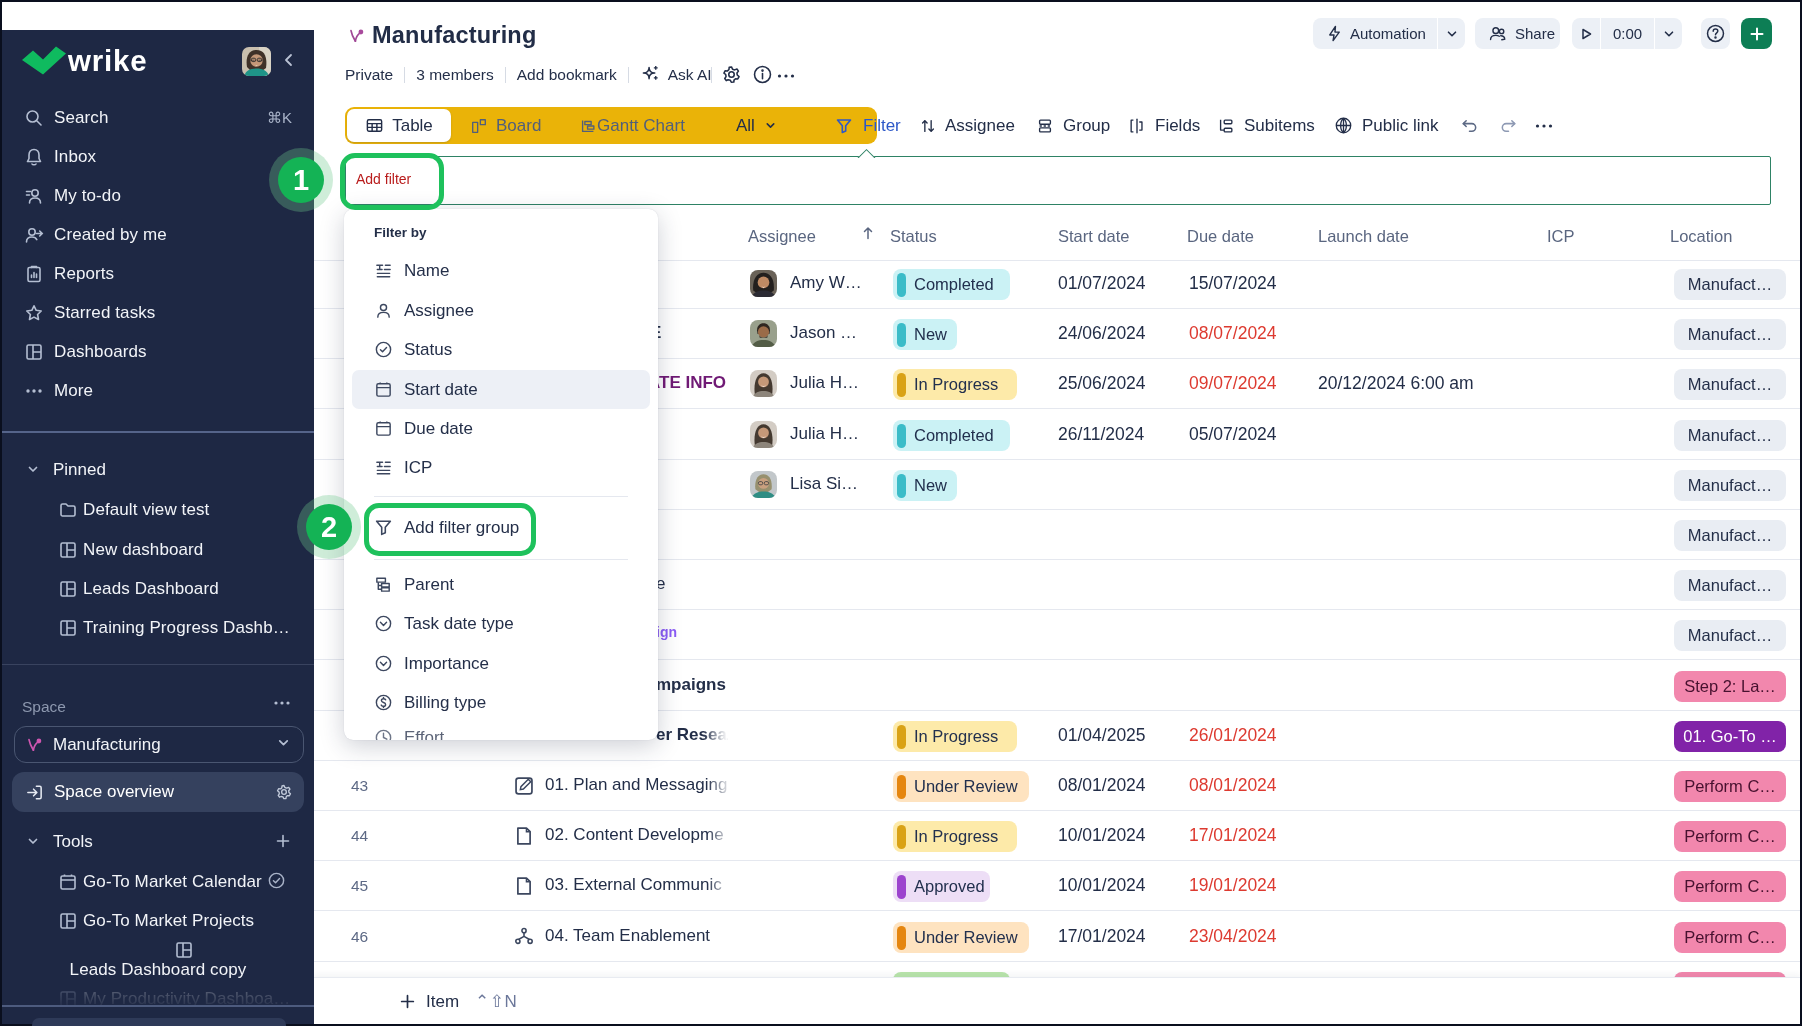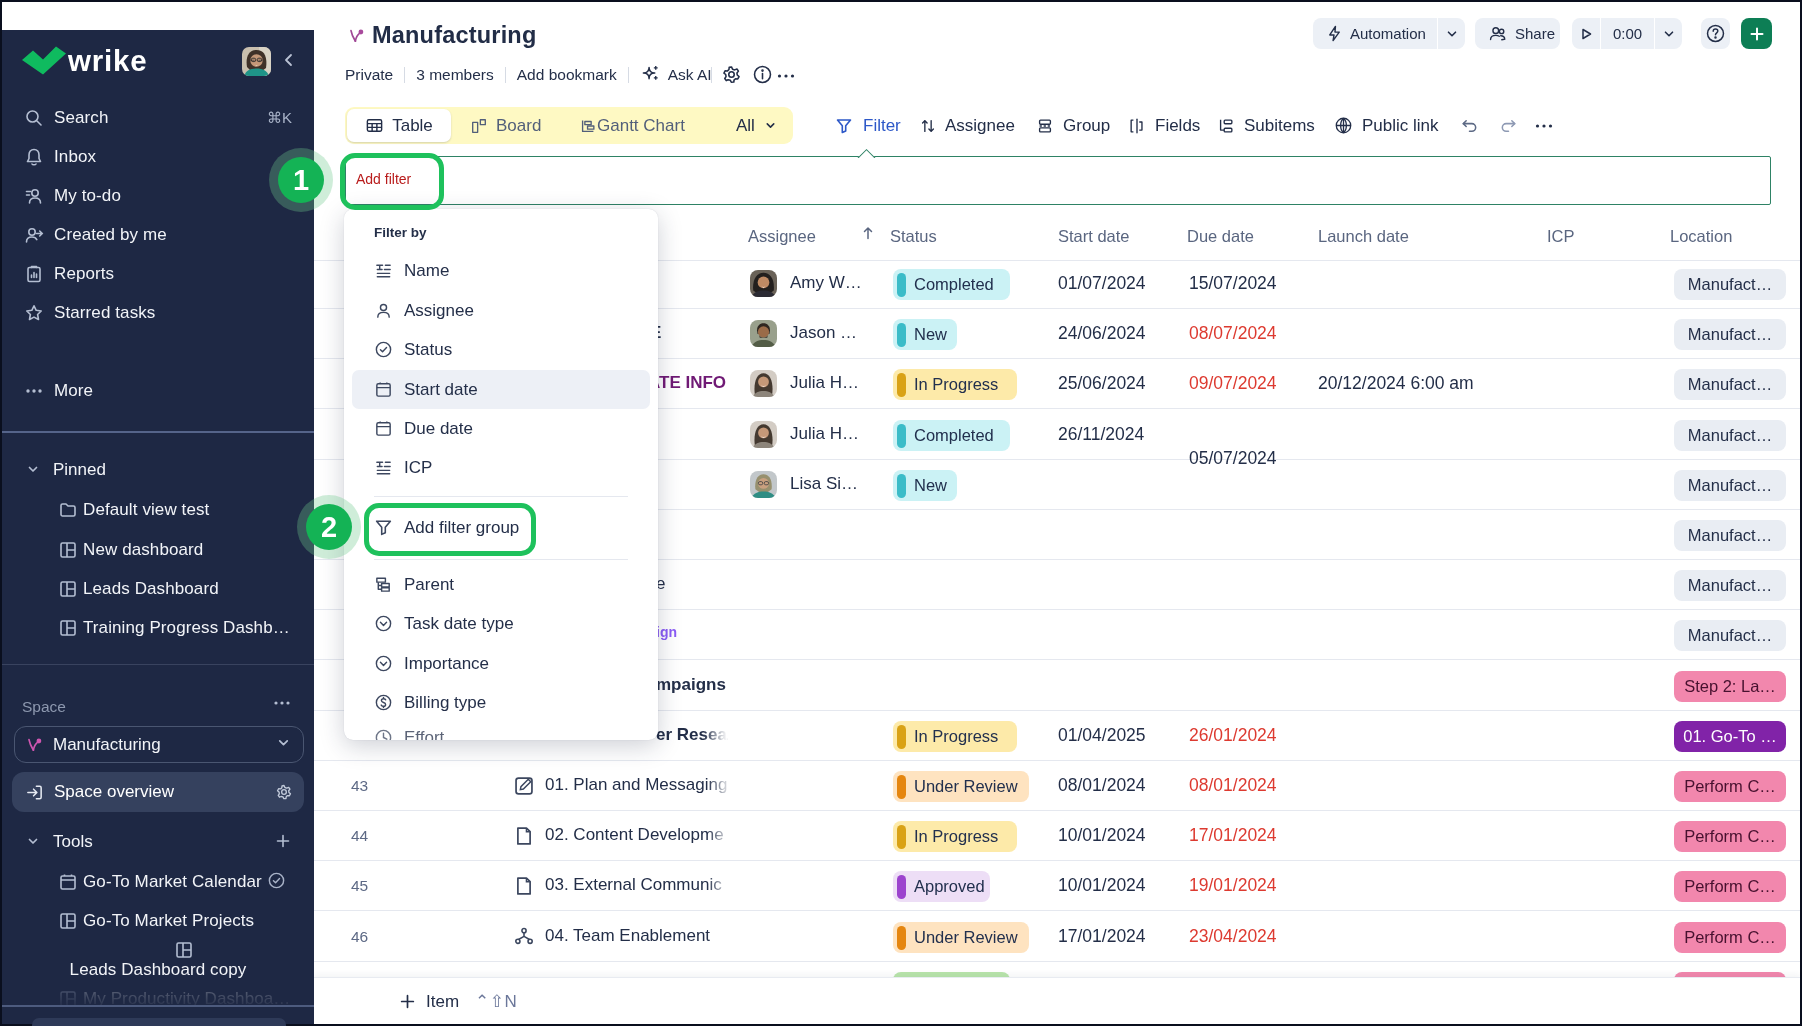--- a/index.html
+++ b/index.html
@@ -29,21 +29,21 @@
 .sb-fade { position:absolute; left:0; right:0; top:946px; height:30px; background:linear-gradient(to bottom, rgba(30,40,68,0), rgba(30,40,68,0.9)); }
 .sb-divider2 { position:absolute; left:0; width:312px; top:975px; height:2px; background:#4d5b7e; }
 
 .main { position:absolute; left:314px; top:2px; right:2px; bottom:2px; background:#fff; }
 .title-row { position:absolute; left:35px; top:20px; display:flex; align-items:center; gap:7px; }
 .title { font-size:23.5px; font-weight:bold; color:#222d47; letter-spacing:.2px; }
 .meta-row { position:absolute; left:31px; top:62px; height:21px; width:600px; display:flex; align-items:center; font-size:15.5px; color:#242f49; }
 .meta-row .sep { width:1px; height:16px; background:#d6dbe4; margin:0 11px; }
 .btn { height:31px; background:#ecf0f6; display:flex; align-items:center; color:#232e48; font-size:15px; }
 
-.seg { position:absolute; left:31px; top:105px; width:448px; height:37px; background:#fef9c3; border-radius:9px; display:flex; align-items:center; color:#525f7a; font-size:17px; }
+.seg { position:absolute; left:31px; top:105px; width:532px; height:37px; background:#eab308; border-radius:9px; display:flex; align-items:center; color:#525f7a; font-size:17px; }
 .seg-active { position:absolute; left:2px; top:2px; width:104px; height:33px; background:#fff; border-radius:7px; box-shadow:0 1px 2px rgba(30,40,70,.18); display:flex; align-items:center; justify-content:center; gap:8px; color:#232e48; }
 .toolbar { position:absolute; left:521px; top:105px; height:37px; width:750px; font-size:17px; color:#232e48; } .toolbar > span { top:50%; transform:translateY(-50%); }
 
 .fpanel { position:absolute; left:31px; top:154px; width:1426px; height:49px; border:1.5px solid #2e8265; border-radius:2px; background:#fff; }
 .fpanel .notch { position:absolute; left:510px; top:-11px; width:20px; height:12px; overflow:hidden; }
 .fpanel .notch:before { content:""; position:absolute; left:3px; top:6px; width:13px; height:13px; background:#fff; border:1.5px solid #2e8265; transform:rotate(45deg); }
 .addfilter-txt { position:absolute; left:42px; top:169px; font-size:14px; color:#b91c1c; }
 
 .thead { position:absolute; left:0; right:0; top:209px; height:50px; font-size:16.5px; color:#5a6680; border-bottom:1px solid #e5e8ef; }
 .thead span { position:absolute; top:16px; }
@@ -338,21 +338,21 @@
             <circle cx="12.5" cy="11" r="5" fill="#c59878"></circle>
             <path d="M10 14.2 C11.5 15.2 13.5 15.2 15 14.2 L12.5 15.8 Z" fill="#fff"></path>
             <path d="M2 25 C4.5 21 8 19.5 12.5 19.5 C17 19.5 20.5 21 23 25 Z" fill="#8d857b"></path>
           </svg></span>
 <span class="aname">Julia H…</span>
 <div class="chip schip" style="left:579px; width:117px; background:#cbf2f5;">
           <span class="bar" style="background:#3bbcc8;"></span>
           <span>Completed</span>
         </div>
 <span class="date" style="left:744px;">26/11/2024</span>
-<span class="date" style="left:875px;margin-top:24px;">05/07/2024</span>
+<span class="date" style="left:875px;">05/07/2024</span>
 <div class="chip lchip" style="left:1360px; width:112px; background:#e9edf3; color:#242f49;">Manufact…</div>
 </div>
 <div class="row" style="top:458px; height:50.2px;">
 <span class="avatar"><svg width="27" height="27" viewBox="0 0 25 25">
             <rect width="25" height="25" fill="#c2c7ca"></rect>
             <path d="M5 17 C4 8 7.5 3 12.5 3 C17.5 3 21 8 20 17 L16 20 L9 20 Z" fill="#97906e"></path>
             <circle cx="12.5" cy="11.5" r="5" fill="#c9a07f"></circle>
             <rect x="7.8" y="9.8" width="4" height="3" rx="1.4" fill="none" stroke="#444" stroke-width="0.8"></rect>
             <rect x="13.2" y="9.8" width="4" height="3" rx="1.4" fill="none" stroke="#444" stroke-width="0.8"></rect>
             <path d="M1 25 C3.5 20.5 7.5 19 12.5 19 C17.5 19 21.5 20.5 24 25 Z" fill="#2f8d84"></path>
@@ -618,20 +618,27 @@
           <path d="M7.5 13.5 L7.5 11 M10 13.5 L10 8.5 M12.5 13.5 L12.5 10"></path>
         </svg></span>
       <span class="txt">Reports</span>
     </div>
   <div class="sb-item" style="top:263px;">
       <span class="ic"><svg width="20" height="20" viewBox="0 0 20 20" fill="none" stroke="currentColor" stroke-width="1.6" stroke-linejoin="round">
           <path d="M10 2.8 L12.2 7.3 L17.2 8 L13.6 11.5 L14.5 16.5 L10 14.1 L5.5 16.5 L6.4 11.5 L2.8 8 L7.8 7.3 Z"></path>
         </svg></span>
       <span class="txt">Starred tasks</span>
     </div>
+  <div class="sb-item" style="top:302px;">
+      <span class="ic"><svg width="20" height="20" viewBox="0 0 20 20" fill="none" stroke="currentColor" stroke-width="1.6" stroke-linejoin="round">
+          <rect x="3" y="3" width="14" height="14" rx="1.5"></rect>
+          <path d="M9 3 L9 17 M9 10 L17 10"></path>
+        </svg></span>
+      <span class="txt">Dashboards</span>
+    </div>
   <div class="sb-item" style="top:341px;">
       <span class="ic"><svg width="20" height="20" viewBox="0 0 20 20" fill="currentColor">
           <circle cx="4" cy="10" r="1.7"></circle>
           <circle cx="10" cy="10" r="1.7"></circle>
           <circle cx="16" cy="10" r="1.7"></circle>
         </svg></span>
       <span class="txt">More</span>
     </div>
 
   <span class="sb-chev" style="left:24px; top:432px;"><svg width="14" height="14" viewBox="0 0 14 14" fill="none" stroke="currentColor" stroke-width="1.7" stroke-linecap="round" stroke-linejoin="round">

